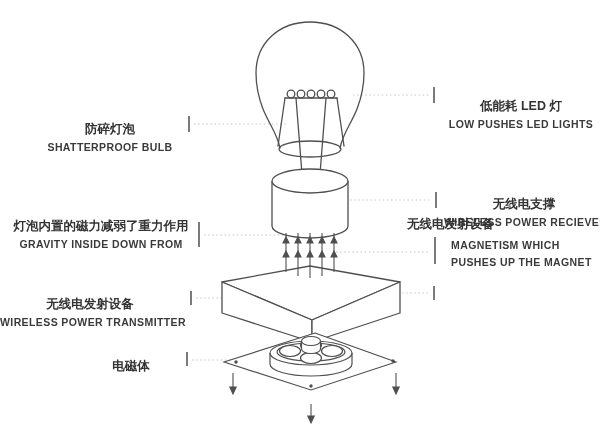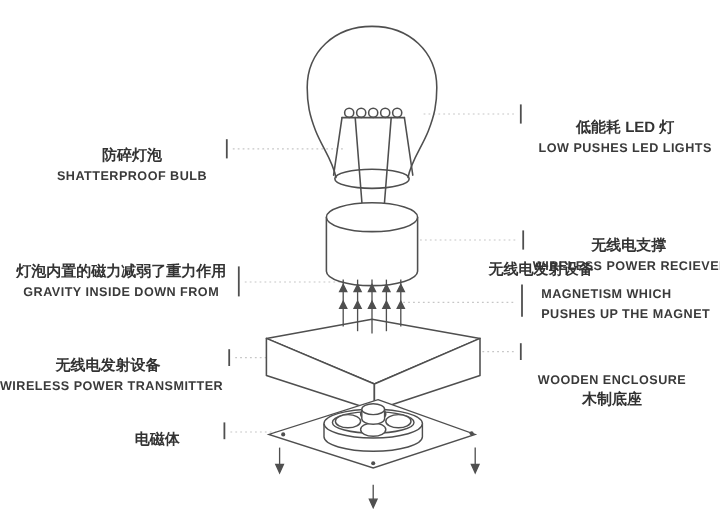--- a/index.html
+++ b/index.html
@@ -184,18 +184,14 @@
   </div>
 
   <div class="label" id="label-right-3-zh">
     <div class="zh">无线电发射设备</div>
   </div>
   <div class="label" id="label-right-3-en">
     <div class="en">MAGNETISM WHICH</div>
     <div class="en">PUSHES UP THE MAGNET</div>
   </div>
 
-  <div class="label center" id="label-right-4">
-    <div class="en" style="margin-top:0">WOODEN ENCLOSURE</div>
-    <div class="zh">木制底座</div>
-  </div>
 
 </div>
 
 </body></html>

